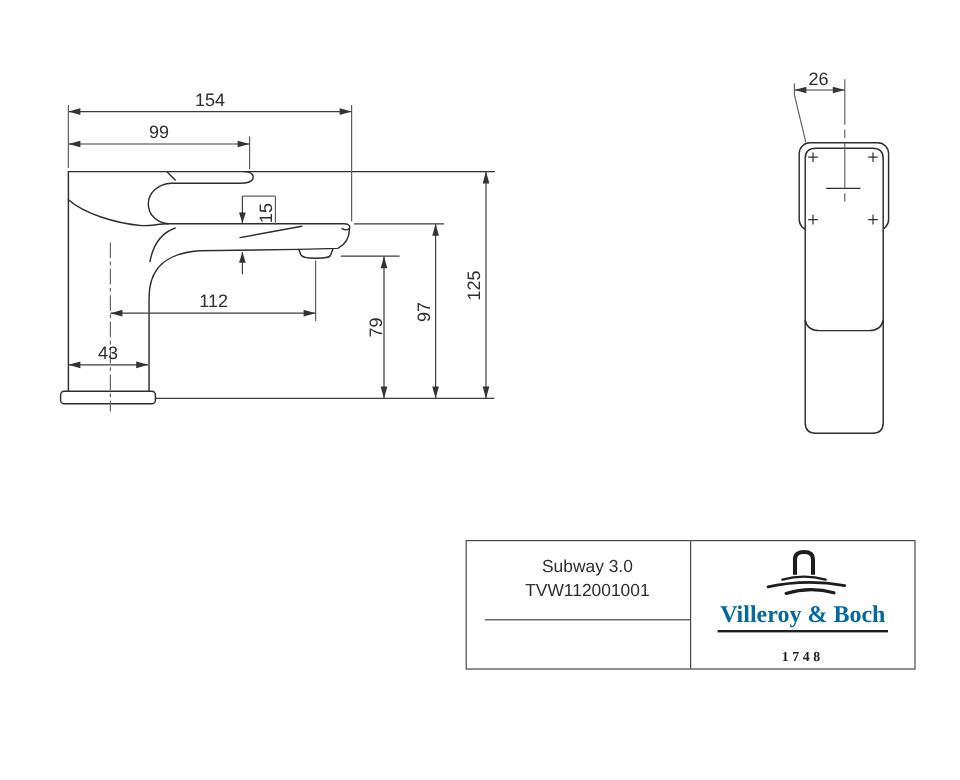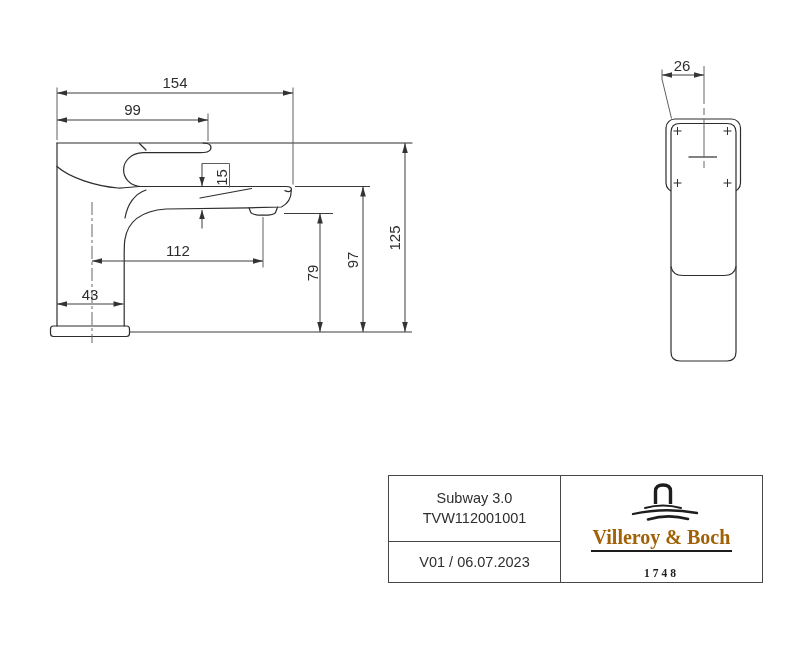--- a/index.html
+++ b/index.html
@@ -7,36 +7,36 @@
     position:relative;width:800px;height:650px;background:#ffffff;
     font-family:"Liberation Sans", sans-serif;overflow:hidden;
   }
   .drawing-svg{position:absolute;left:0;top:0;}
   svg text.dim{
     font-family:"Liberation Sans", sans-serif;
     font-size:15px;fill:#2e2e2e;text-anchor:middle;
   }
   
   .title-block{
-    position:absolute;left:388px;top:475px;width:375px;height:108px;
-    border:1.5px solid #474747;box-sizing:border-box;display:flex;background:#fff;
+    position:absolute;left:388px;top:450px;width:375px;height:108px;
+    border:1.5px solid #474747;box-sizing:border-box;display:flex;background:#fff;padding-left:15px;
   }
   .tb-left{width:172px;display:flex;flex-direction:column;border-right:1.5px solid #474747;box-sizing:border-box;}
   .tb-cell-top{
     height:66px;border-bottom:1.5px solid #474747;box-sizing:border-box;
     display:flex;flex-direction:column;align-items:center;justify-content:center;
     font-size:14.5px;color:#2e2e2e;line-height:1.32;
   }
   .tb-cell-bottom{
     flex:1;display:flex;align-items:center;justify-content:center;
     font-size:14.5px;color:#2e2e2e;
   }
   .tb-right{flex:1;display:flex;flex-direction:column;align-items:center;justify-content:center;padding-top:2px;}
   .brand-name{
-    font-family:"Liberation Serif", serif;font-weight:700;font-size:20px;color:#a16207;
+    font-family:"Liberation Serif", serif;font-weight:700;font-size:20px;color:#0369a1;
     border-bottom:2.5px solid #1d1d1d;padding:0 2px 1px 2px;margin-top:1px;white-space:nowrap;
   }
   .brand-year{
     font-family:"Liberation Serif", serif;font-weight:700;font-size:11.5px;color:#1d1d1d;
     letter-spacing:3px;margin-top:15px;
   }
 </style>
 </head>
 <body>
 
@@ -153,21 +153,20 @@
     </g>
     <text class="dim" x="682" y="70.5">26</text>
   </svg>
 
   <div class="title-block">
     <div class="tb-left">
       <div class="tb-cell-top">
         <div>Subway 3.0</div>
         <div>TVW112001001</div>
       </div>
-      <div class="tb-cell-bottom">V01 / 06.07.2023</div>
     </div>
     <div class="tb-right">
       <svg width="76" height="44" viewBox="0 0 76 44">
         <g stroke="#1d1d1d" fill="none">
           <path d="M31.5,23 L31.5,10 Q31.5,4 39,4 Q46.5,4 46.5,10 L46.5,23" stroke-width="3.4"></path>
           <path d="M21,27 Q39,22 57,27" stroke-width="2" stroke-linecap="round"></path>
           <path d="M9,33 Q41,26 73,32" stroke-width="2.3" stroke-linecap="round"></path>
           <path d="M24,38.5 Q44,32.5 64,38" stroke-width="2.6" stroke-linecap="round"></path>
         </g>
       </svg>

